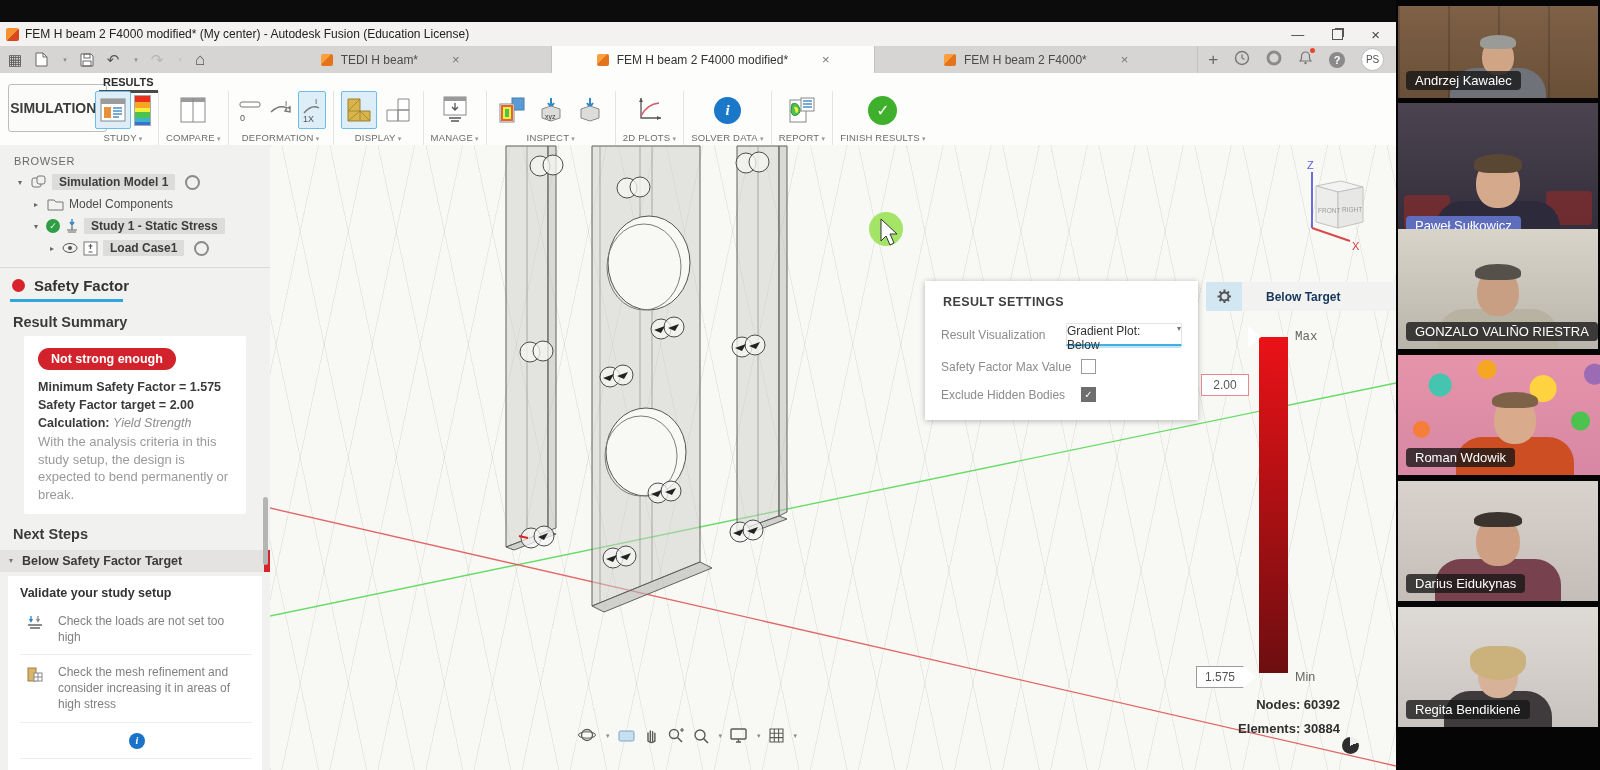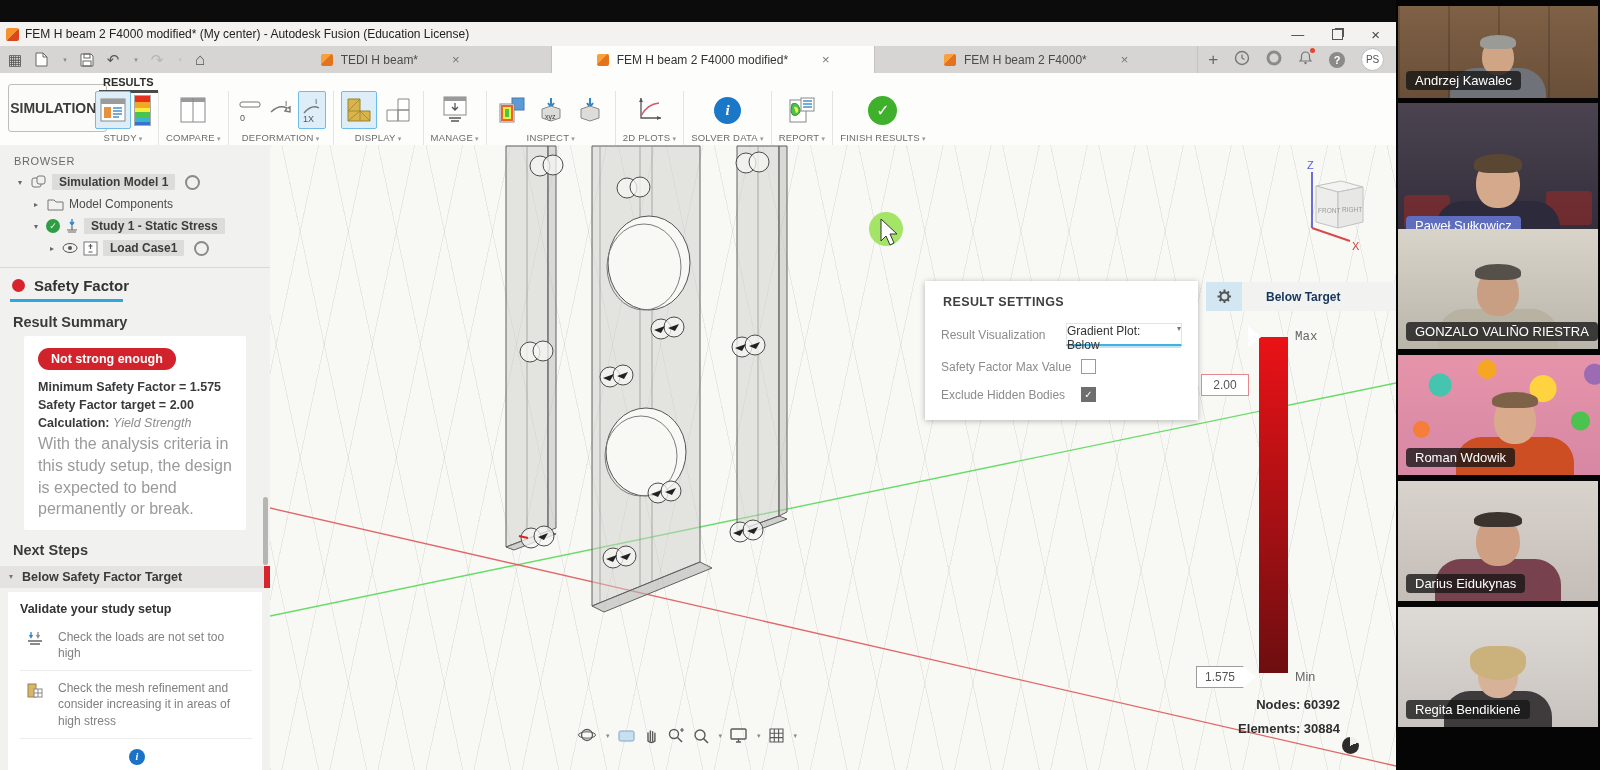--- a/index.html
+++ b/index.html
@@ -72,21 +72,21 @@
   .reddot{width:13px;height:13px;border-radius:50%;background:#d8232c;}
   #sf-underline{width:113px;height:3px;background:#2fa6de;margin:5px 0 0 10px;}
   .sec-h{margin:12px 0 6px 13px;font-size:14.5px;font-weight:600;color:#3a3a3a;}
   .card{background:#fff;margin:0 24px;border-radius:2px;padding:12px 12px 10px 14px;}
   .badge{display:inline-block;background:#d2232c;color:#fff;font-weight:bold;font-size:12.5px;
          padding:4px 13px;border-radius:14px;}
   .bold-line{font-size:12.5px;font-weight:bold;color:#3a3a3a;line-height:1.45;}
   .calc-line{font-size:12.5px;line-height:1.45;}
   .calc-line .cl{font-weight:bold;color:#3a3a3a;}
   .calc-line .cv{font-style:italic;color:#8d8d8d;}
-  .desc{font-size:16px;color:#9a9a9a;line-height:1.35;margin-top:1px;}
+  .desc{font-size:13px;color:#9a9a9a;line-height:1.35;margin-top:1px;}
   #ns-group{margin-top:8px;height:22px;background:#e4e3e1;display:flex;align-items:center;position:relative;}
   #ns-group .chev{width:22px;text-align:center;font-size:8px;color:#777;}
   #ns-group .lbl{font-size:12.5px;font-weight:bold;color:#3a3a3a;}
   #ns-group .redbar{position:absolute;right:0;top:0;width:6px;height:100%;background:#d8252c;}
   #validate-card{background:#fff;margin:4px 8px 0 8px;padding:10px 10px 6px 12px;}
   #validate-card h4{margin:0 0 4px 0;font-size:12.5px;color:#333;}
   .sug{display:flex;gap:12px;padding:9px 2px 9px 4px;border-top:1px solid #ececea;align-items:flex-start;justify-content:center;}
   .sug:first-of-type{border-top:none;}
   .sug .sic{width:22px;flex:0 0 22px;display:flex;justify-content:center;padding-top:1px;}
   .sug .stx{font-size:12px;color:#808080;line-height:1.35;}

